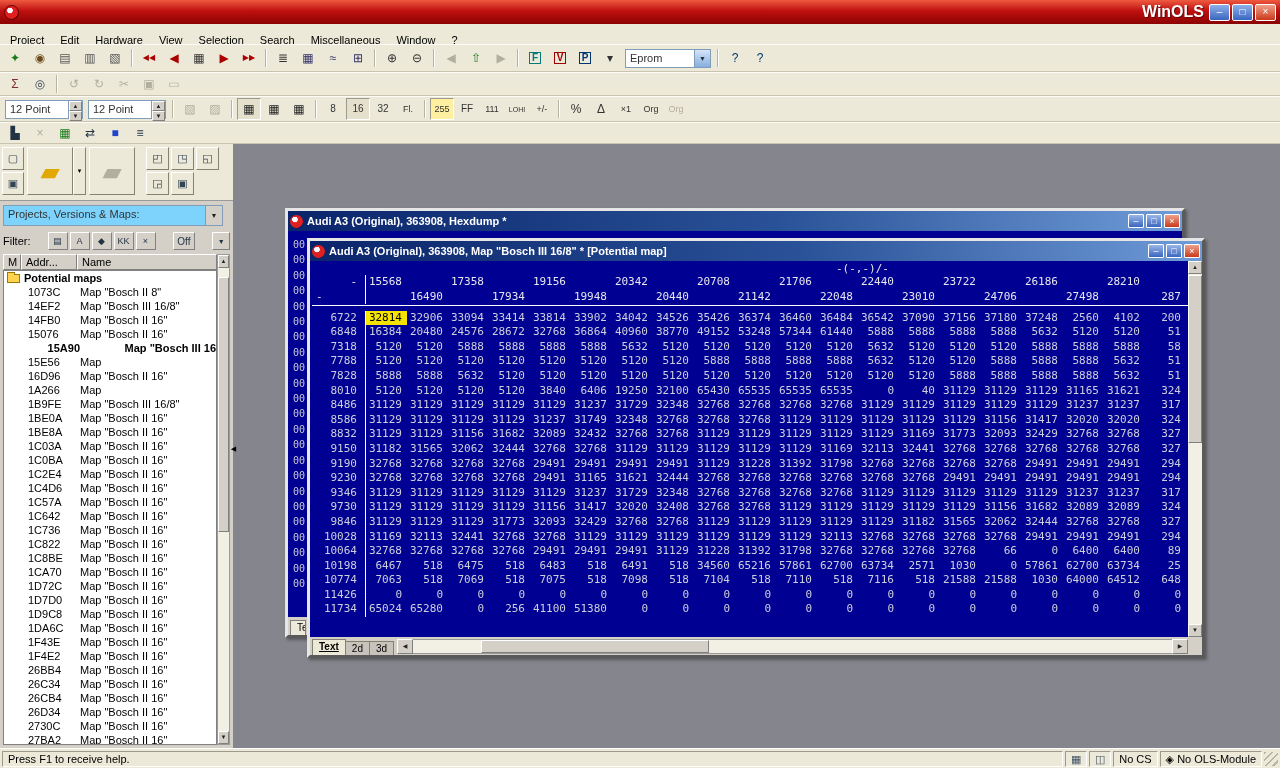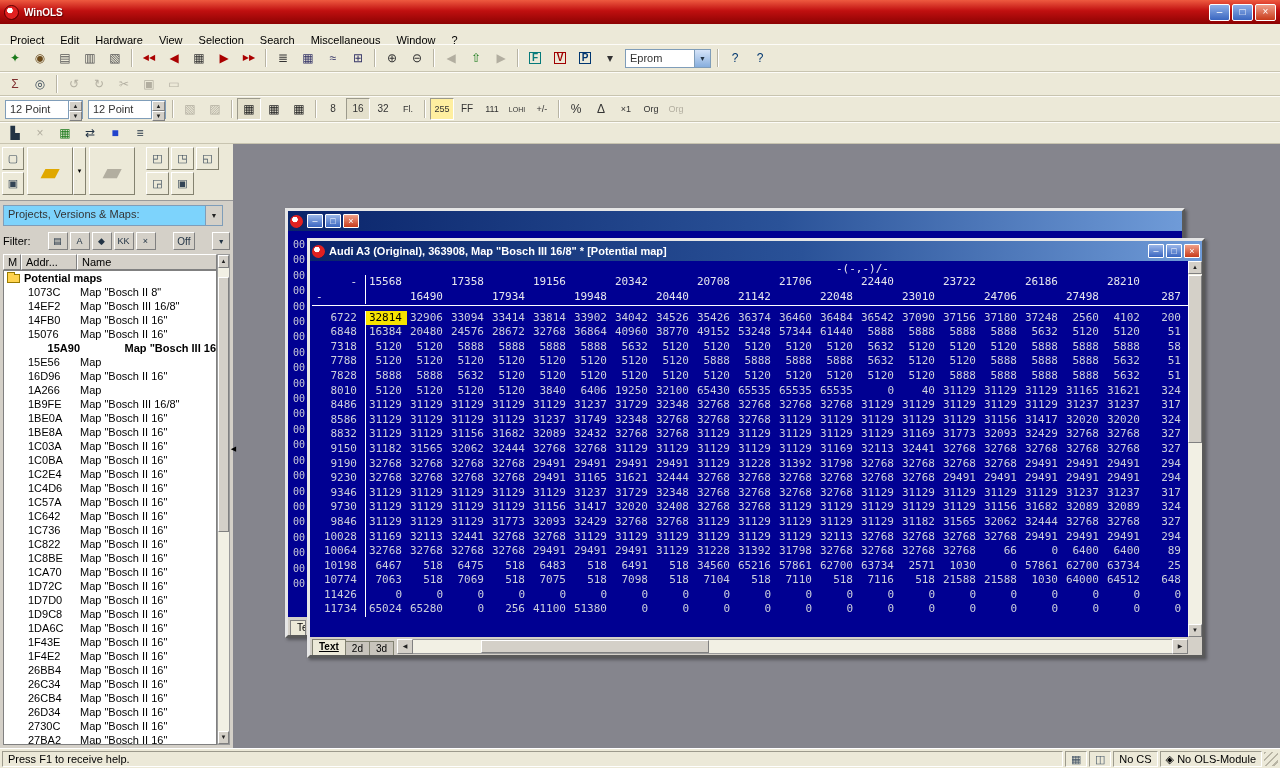--- a/index.html
+++ b/index.html
@@ -6,21 +6,21 @@
   html,body{width:1280px;height:768px;overflow:hidden;}
   body{position:relative;font-family:"Liberation Sans",sans-serif;font-size:11px;background:#85858d;color:#000;}
   button{font-family:inherit;cursor:default;}
 
   
   .titlebar{position:absolute;top:0;left:0;right:0;height:24px;z-index:10;
     background:linear-gradient(180deg,#ee5a40,#c01010 45%,#8c0202);
     display:flex;align-items:center;padding:0 4px;gap:5px;}
   .logo{width:15px;height:15px;border-radius:50%;flex:none;border:1px solid #5a0000;
     background:radial-gradient(circle at 38% 35%,#fff 0 22%,#e02020 26% 72%,#7a0000 78% 100%);}
-  .ttext{color:#fff;font-weight:bold;font-size:10px;flex:1;text-shadow:1px 1px 1px #600;}
+  .ttext{color:#fff;font-weight:bold;font-size:16px;flex:1;text-shadow:1px 1px 1px #600;text-align:right;}
   .winbtns{display:flex;gap:2px;flex:none;}
   .xpbtn{width:21px;height:17px;border:1px solid #fff;border-radius:2px;color:#fff;
     background:linear-gradient(#8fb0e8,#3a66c0);font-size:10px;line-height:14px;text-align:center;padding:0;}
   .xpbtn.close{background:linear-gradient(#f0a08a,#c83a1a);}
 
   
   .menubar{position:absolute;top:24px;left:0;right:0;height:32px;background:#ece9d8;z-index:9;
     display:flex;align-items:center;padding-left:2px;border-bottom:1px solid #fff;}
   .menuitem{padding:2px 8px;}
   .tbrow{position:absolute;left:0;right:0;background:#ece9d8;z-index:9;display:flex;align-items:center;
@@ -584,20 +584,21 @@
         <span class="sthumb"></span>
       </span>
     <button class="sbtn">▼</button>
   </div>
 </div>
 <div class="collapse">◀</div>
 
 <div class="mdi hexwin">
   <div class="wtitle">
     <span class="wico"></span>
+    <span class="wtext">Audi A3 (Original), 363908, Hexdump *</span>
     <span class="wbtns">
       <button class="wbtn">–</button>
       <button class="wbtn">□</button>
       <button class="wbtn close">×</button>
     </span>
   </div>
   <div class="hexbody">
     <div class="hex-strip">
         <div class="hs">00</div>
         <div class="hs">00</div>

